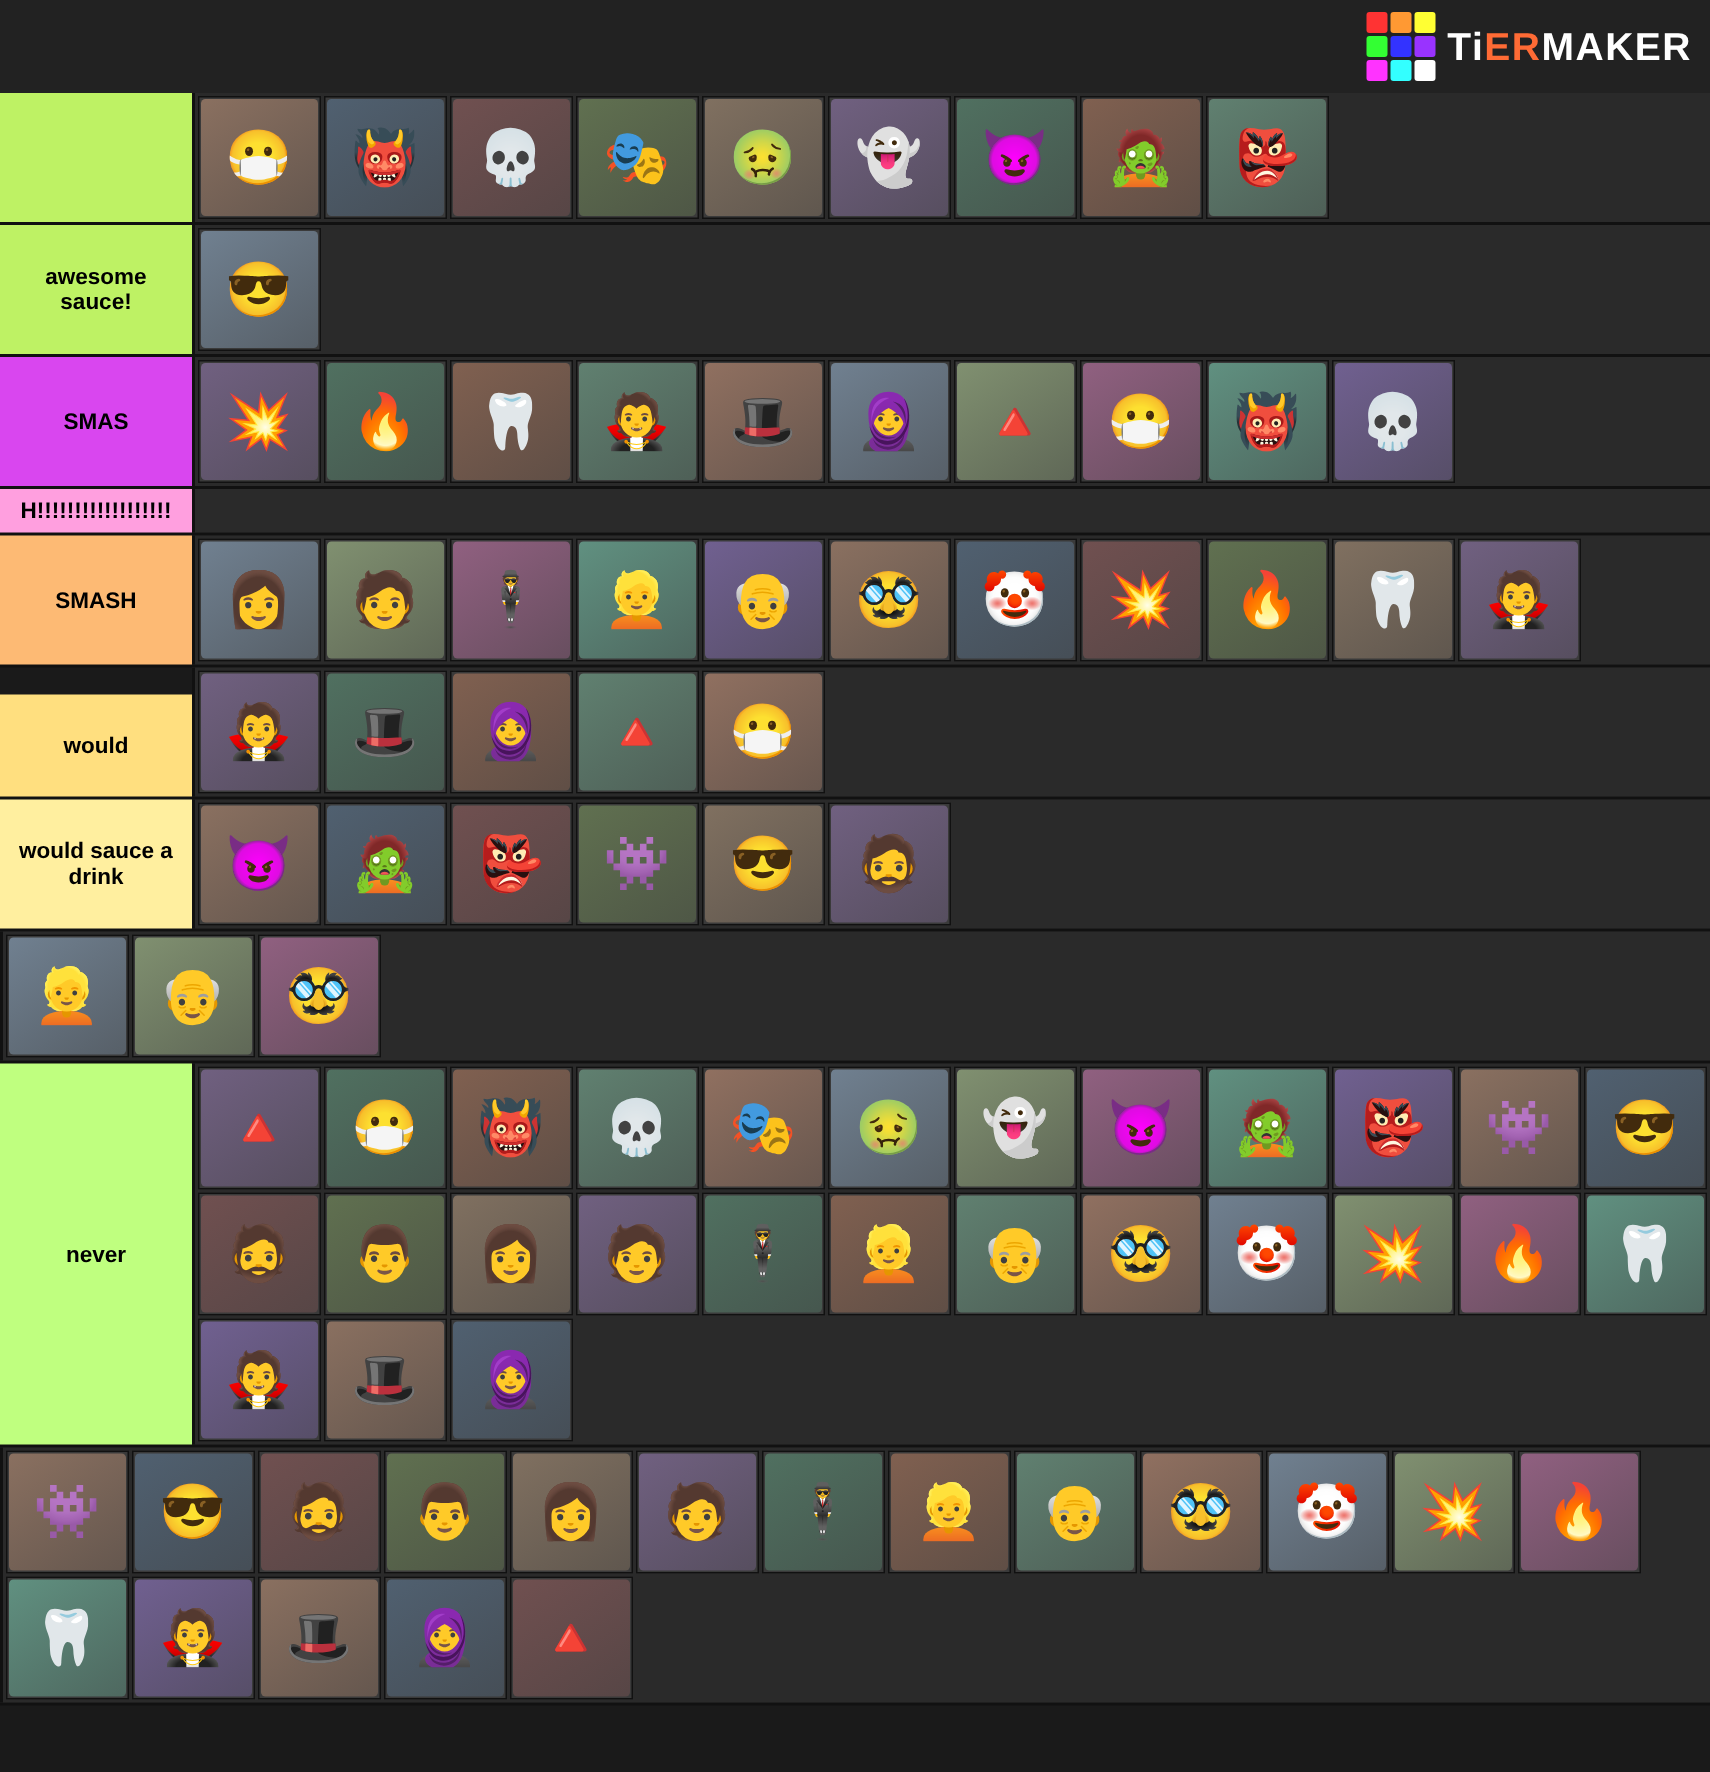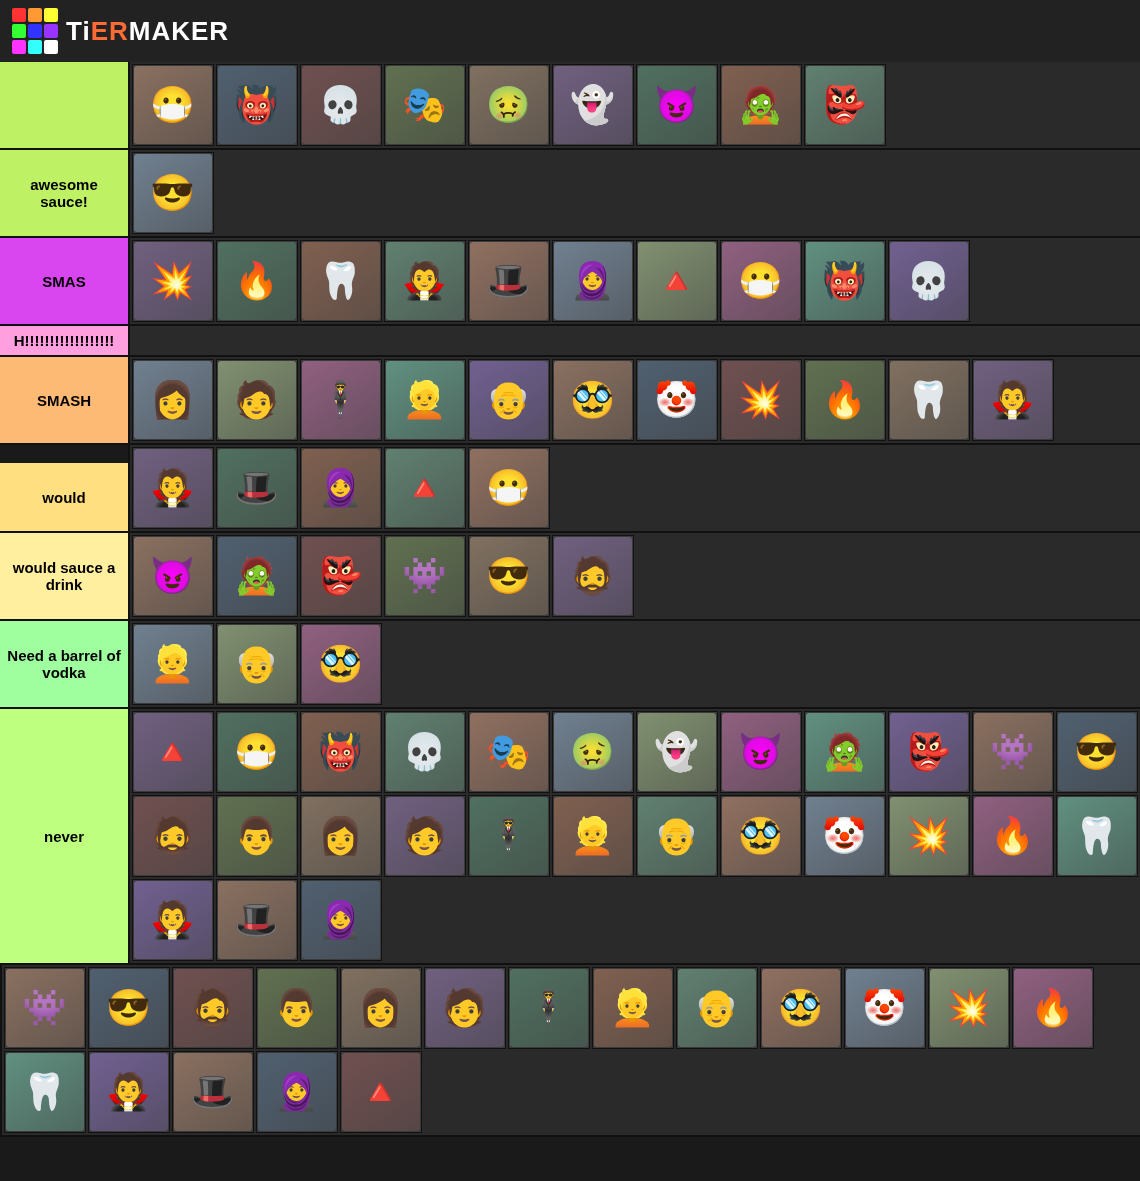--- a/index.html
+++ b/index.html
@@ -55,20 +55,21 @@
       justify-content: center;
       overflow: hidden;
       position: relative;
       flex-shrink: 0;
     }
 
     .header-row {
       display: flex;
       background: #222;
       width: 100%;
+      justify-content: flex-end;
       padding: 8px 12px;
       align-items: center;
     }
 
     .tiermaker-logo {
       display: flex;
       align-items: center;
       gap: 8px;
     }
 
@@ -284,21 +285,20 @@
           </div>
           <div class="char-slot">
             <div style="width:78px;height:78px;background:linear-gradient(145deg,#807060,#80706088);display:flex;align-items:center;justify-content:center;font-size:36px;border-radius:3px;">😎</div>
           </div>
           <div class="char-slot">
             <div style="width:78px;height:78px;background:linear-gradient(145deg,#706080,#70608088);display:flex;align-items:center;justify-content:center;font-size:36px;border-radius:3px;">🧔</div>
           </div>
         </div>
       </div>
       <div class="tier-row">
-        <div class="tier-label tier-green">Need a barrel of vodka</div>
         <div class="tier-items">
           <div class="char-slot">
             <div style="width:78px;height:78px;background:linear-gradient(145deg,#708090,#70809088);display:flex;align-items:center;justify-content:center;font-size:36px;border-radius:3px;">👱</div>
           </div>
           <div class="char-slot">
             <div style="width:78px;height:78px;background:linear-gradient(145deg,#809070,#80907088);display:flex;align-items:center;justify-content:center;font-size:36px;border-radius:3px;">👴</div>
           </div>
           <div class="char-slot">
             <div style="width:78px;height:78px;background:linear-gradient(145deg,#906080,#90608088);display:flex;align-items:center;justify-content:center;font-size:36px;border-radius:3px;">🥸</div>
           </div>

